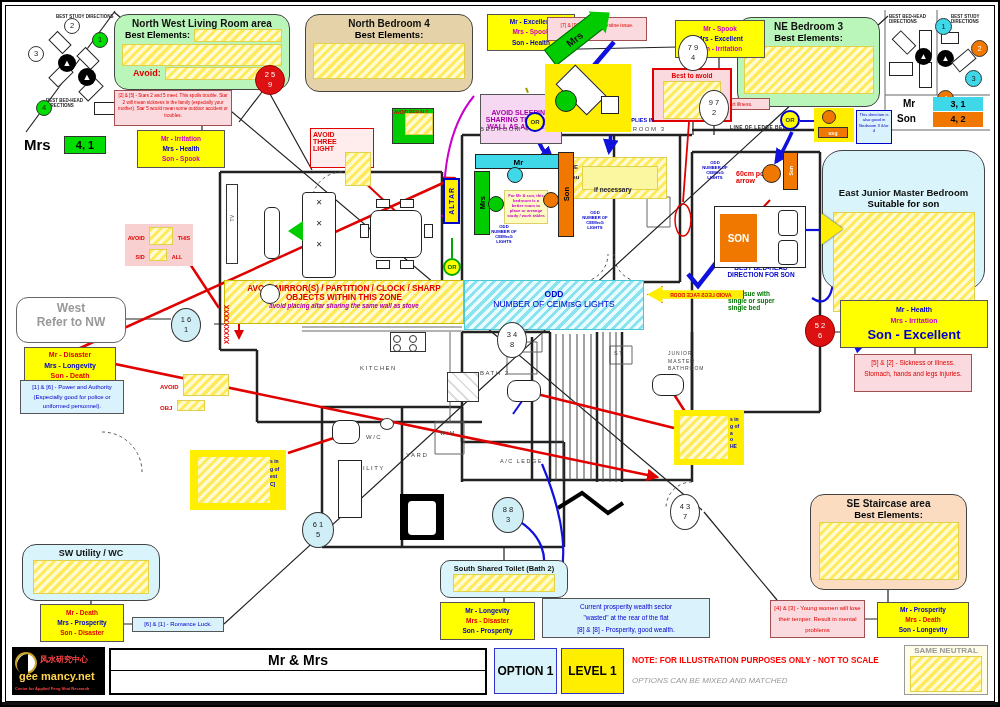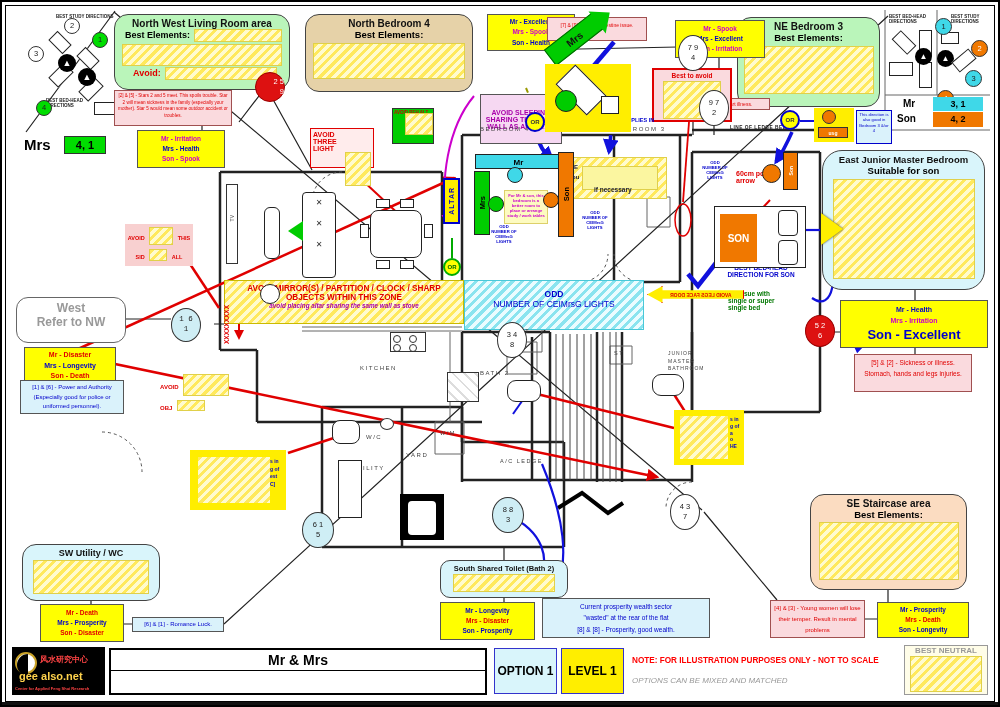--- a/index.html
+++ b/index.html
@@ -170,21 +170,21 @@
   <div class="hy" style="width:150px;height:34px;margin:3px auto;"></div>
 </div>
 
 <div class="abs area" style="left:735px;top:15px;width:143px;height:90px;background:#baf5ba;">
   <div class="t">NE Bedroom 3</div>
   <div style="font-size:9.5px;font-weight:bold;">Best Elements:</div>
   <div class="hy" style="width:128px;height:46px;margin:3px auto;"></div>
 </div>
 
 <div class="abs area" style="left:820px;top:148px;width:163px;height:140px;background:#d9f5fb;border-radius:20px;">
-  <div class="t" style="font-size:9.5px;">East Junior Master Bedroom</div>
+  <div class="t" style="font-size:9.5px;margin-top:33px;">East Junior Master Bedroom</div>
   <div style="font-size:9.5px;font-weight:bold;">Suitable for son</div>
   <div class="hy" style="width:140px;height:98px;margin:3px auto;"></div>
   <div class="abs" style="left:-2px;top:62px;width:0;height:0;border-top:16px solid transparent;border-bottom:16px solid transparent;border-left:22px solid #ffee00;filter:drop-shadow(0 0 1px #333);"></div>
 </div>
 
 <div class="abs area" style="left:808px;top:492px;width:157px;height:96px;background:#fbdcc1;text-align:center;">
   <div class="t">SE Staircase area</div>
   <div style="font-size:9.5px;font-weight:bold;">Best Elements:</div>
   <div class="hy" style="width:138px;height:56px;margin:2px auto;"></div>
 </div>
@@ -435,33 +435,33 @@
 
 <div class="abs orc" style="left:523px;top:110px;width:20px;height:20px;">OR</div>
 <div class="abs orc" style="left:778px;top:108px;width:20px;height:20px;">OR</div>
 <div class="abs orc" style="left:441px;top:256px;width:18px;height:18px;border-color:#00aa00;color:#006600;">OR</div>
 
 <div class="abs" style="left:812px;top:106px;width:40px;height:34px;background:#ffee00;">
   <div class="abs" style="left:8px;top:2px;width:14px;height:14px;border-radius:50%;background:#f07800;border:1px solid #333;"></div>
   <div class="abs" style="left:4px;top:19px;width:30px;height:11px;background:#f07800;border:1px solid #333;color:#fff;font-size:5px;font-weight:bold;text-align:center;line-height:11px;">usg</div>
 </div>
 
-<div class="abs circ redf" style="left:253px;top:70px;width:30px;height:30px;align-items:flex-end;">
+<div class="abs circ redf" style="left:253px;top:63px;width:30px;height:30px;">
   <div>2 5</div>
       <div>9</div>
 </div>
 <div class="abs circ" style="left:676px;top:33px;width:30px;height:36px;">
   <div>7 9</div>
       <div>4</div>
 </div>
 <div class="abs circ" style="left:697px;top:88px;width:30px;height:36px;">
   <div>9 7</div>
       <div>2</div>
 </div>
-<div class="abs circ cynf" style="left:169px;top:306px;width:30px;height:34px;font-family:Liberation Mono, monospace;">
+<div class="abs circ cynf" style="left:169px;top:306px;width:30px;height:34px;">
   <div>1 6</div>
       <div>1</div>
 </div>
 <div class="abs circ" style="left:495px;top:320px;width:30px;height:36px;">
   <div>3 4</div>
       <div>8</div>
 </div>
 <div class="abs circ redf" style="left:803px;top:313px;width:30px;height:32px;">
   <div>5 2</div>
       <div>6</div>
@@ -477,28 +477,28 @@
 <div class="abs circ" style="left:668px;top:492px;width:30px;height:36px;">
   <div>4 3</div>
       <div>7</div>
 </div>
 
 <div class="abs" style="left:10px;top:645px;width:93px;height:48px;background:#000;border:1px solid #000;overflow:hidden;">
   <div class="abs" style="left:2px;top:4px;width:22px;height:22px;border-radius:50%;background:#fff;border:2px solid #c9a227;">
     <div style="width:11px;height:22px;background:#000;border-radius:11px 0 0 11px;"></div>
   </div>
   <div class="abs" style="left:27px;top:6px;font-size:8px;color:#ff4444;font-weight:bold;">风水研究中心</div>
-  <div class="abs" style="left:6px;top:22px;font-size:11px;color:#ffd34d;font-weight:bold;letter-spacing:0;">gee also.net</div>
+  <div class="abs" style="left:6px;top:22px;font-size:11px;color:#ffd34d;font-weight:bold;letter-spacing:0;">gee mancy.net</div>
   <div class="abs" style="left:2px;top:38px;font-size:4px;color:#ff4444;font-weight:bold;white-space:nowrap;">Center for Applied Feng Shui Research</div>
 </div>
 <div class="abs" style="left:107px;top:646px;width:378px;height:47px;border:2px solid #000;">
   <div style="height:20px;border-bottom:1.5px solid #000;text-align:center;font-size:14px;font-weight:bold;line-height:20px;">Mr  &amp; Mrs</div>
 </div>
 <div class="abs" style="left:492px;top:646px;width:63px;height:46px;background:#d9f5fb;border:1.5px solid #3333cc;display:flex;align-items:center;justify-content:center;font-size:12px;font-weight:bold;">OPTION 1</div>
 <div class="abs" style="left:559px;top:646px;width:63px;height:46px;background:#ffee00;border:1.5px solid #3333cc;display:flex;align-items:center;justify-content:center;font-size:12px;font-weight:bold;">LEVEL 1</div>
 <div class="abs" style="left:630px;top:654px;width:262px;font-size:8.2px;font-weight:bold;color:#ff0000;">NOTE: FOR ILLUSTRATION PURPOSES ONLY - NOT TO SCALE</div>
 <div class="abs" style="left:630px;top:674px;width:220px;font-size:8px;font-style:italic;color:#999;">OPTIONS CAN BE MIXED AND MATCHED</div>
 <div class="abs" style="left:902px;top:643px;width:84px;height:50px;background:#fffde8;border:1.5px solid #999;">
-  <div style="font-size:8px;font-weight:bold;color:#999;text-align:center;">BEST NEUTRAL</div>
+  <div style="font-size:8px;font-weight:bold;color:#999;text-align:center;">SAME NEUTRAL</div>
   <div class="hy" style="width:70px;height:34px;margin:1px auto;"></div>
 </div>
 <div class="abs" style="left:0px;top:700px;width:1000px;height:7px;background:#111;"></div>
 
 </div>
 </body></html>

